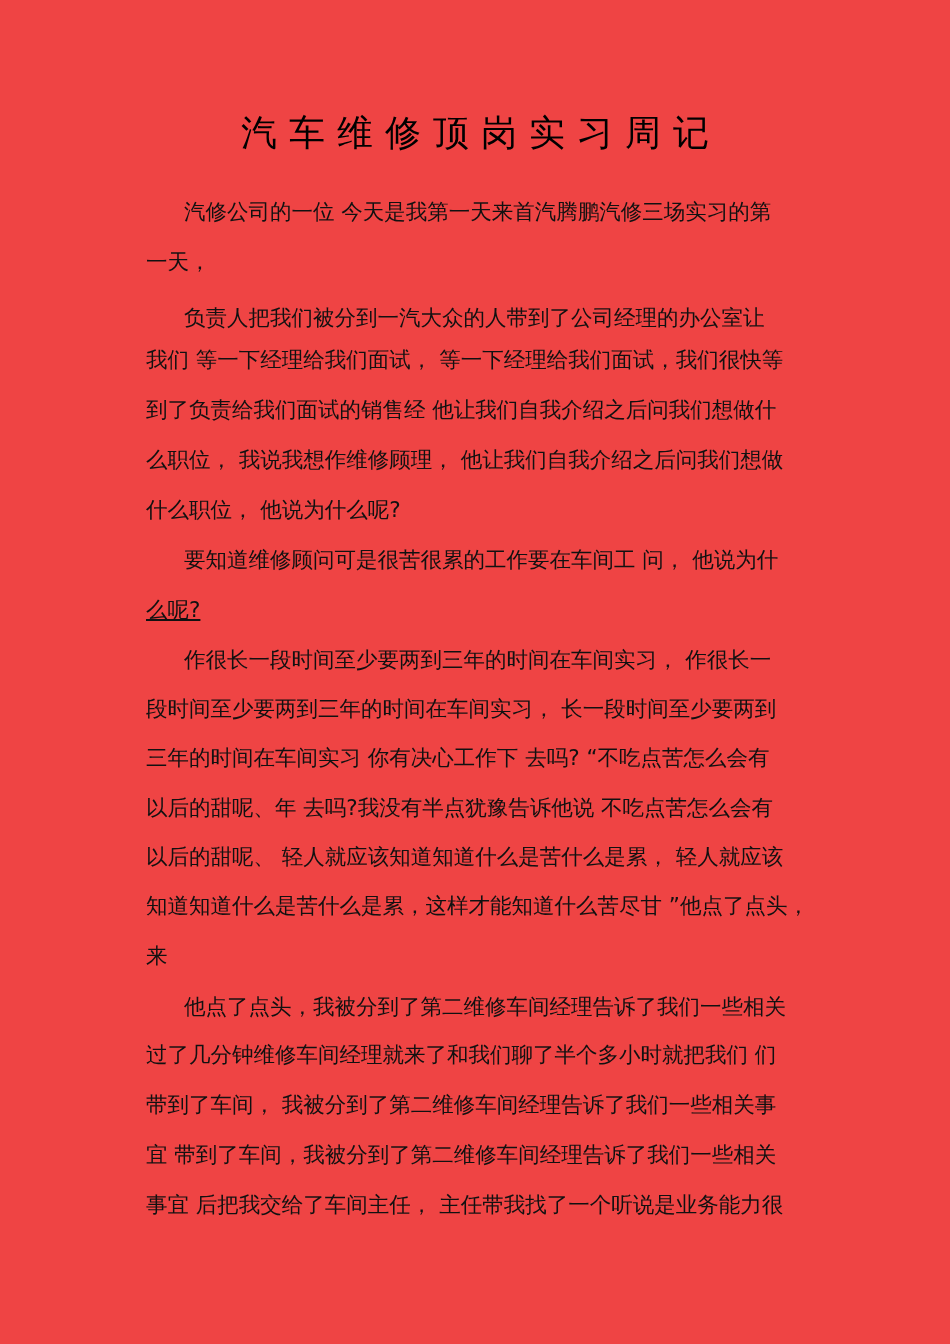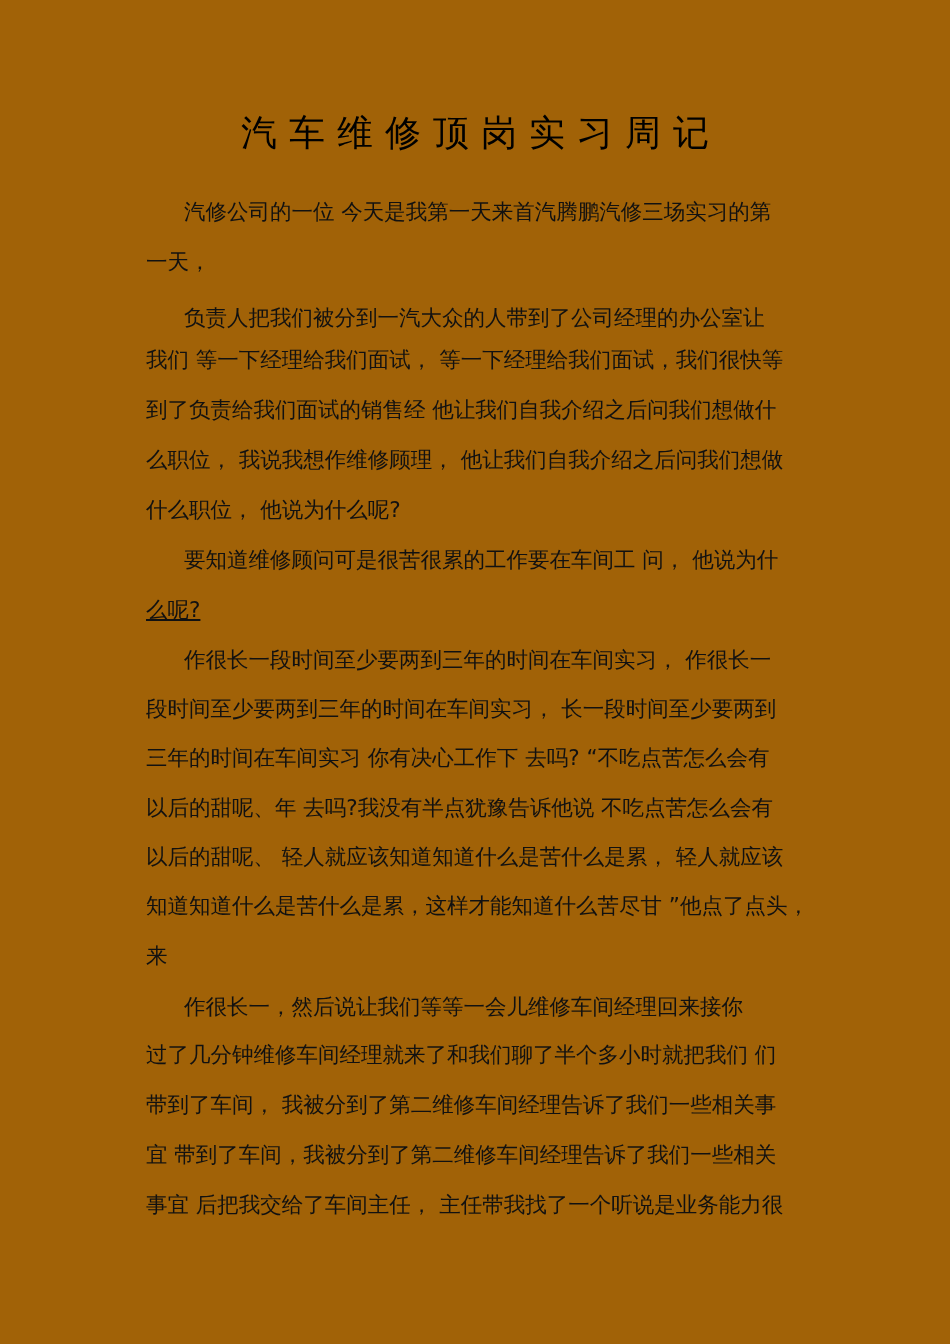--- a/index.html
+++ b/index.html
@@ -14,21 +14,21 @@
       overflow: hidden;
       font-family: "DejaVu Sans", "Liberation Sans", sans-serif;
       color: #111111;
     }
     .page {
       position: absolute;
       left: 0;
       top: 0;
       width: 950px;
       height: 1344px;
-      background: #a16207;
+      background: #ef4444;
     }
     .title {
       position: absolute;
       left: 0;
       top: 108px;
       width: 950px;
       text-align: center;
       font-family: "DejaVu Serif", "Liberation Serif", serif;
       font-size: 36px;
       letter-spacing: 12px;
@@ -66,18 +66,18 @@
   <div class="line" style="top:495px;">什么职位，  他说为什么呢?</div>
   <div class="line indent" style="top:545px;">要知道维修顾问可是很苦很累的工作要在车间工  问，  他说为什</div>
   <div class="line" style="top:595px;text-decoration:underline;">么呢?</div>
   <div class="line indent" style="top:645px;">作很长一段时间至少要两到三年的时间在车间实习，  作很长一</div>
   <div class="line" style="top:694px;">段时间至少要两到三年的时间在车间实习，  长一段时间至少要两到</div>
   <div class="line" style="top:743px;">三年的时间在车间实习  你有决心工作下  去吗? “不吃点苦怎么会有</div>
   <div class="line" style="top:793px;">以后的甜呢、年  去吗?我没有半点犹豫告诉他说  不吃点苦怎么会有</div>
   <div class="line" style="top:842px;">以后的甜呢、  轻人就应该知道知道什么是苦什么是累，  轻人就应该</div>
   <div class="line" style="top:891px;">知道知道什么是苦什么是累，这样才能知道什么苦尽甘  ”他点了点头，</div>
   <div class="line" style="top:941px;">来</div>
-  <div class="line indent" style="top:992px;">作很长一，然后说让我们等等一会儿维修车间经理回来接你</div>
+  <div class="line indent" style="top:992px;">他点了点头，我被分到了第二维修车间经理告诉了我们一些相关</div>
   <div class="line" style="top:1040px;">过了几分钟维修车间经理就来了和我们聊了半个多小时就把我们  们</div>
   <div class="line" style="top:1090px;">带到了车间，  我被分到了第二维修车间经理告诉了我们一些相关事</div>
   <div class="line" style="top:1140px;">宜  带到了车间，我被分到了第二维修车间经理告诉了我们一些相关</div>
   <div class="line" style="top:1190px;">事宜  后把我交给了车间主任，  主任带我找了一个听说是业务能力很</div>
 </div>
 
 </body></html>

